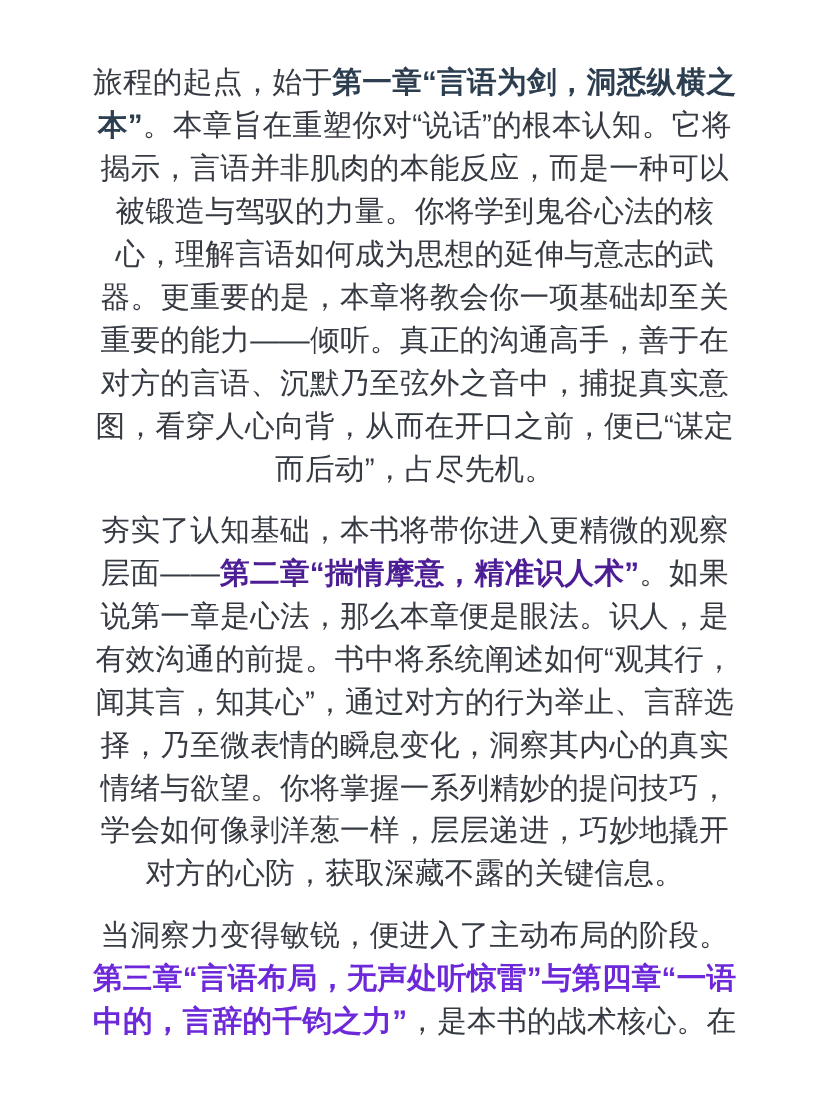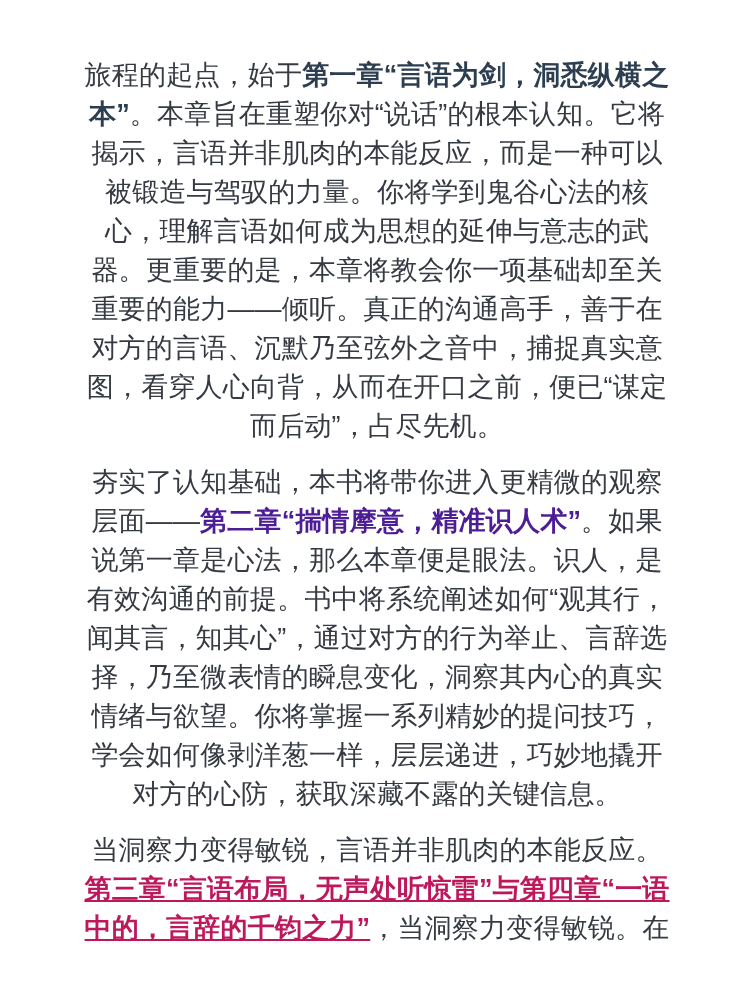--- a/index.html
+++ b/index.html
@@ -33,14 +33,14 @@
   .para .seg-bold {
     font-weight: 700;
   }
 </style>
 </head>
 <body style="background: rgb(255, 255, 255);">
 
 <main class="doc">
     <p class="para" style="color: rgb(54, 58, 66);"><span class="seg-regular">旅程的起点，始于</span><strong class="seg-bold" style="color: rgb(44, 62, 80);">第一章“言语为剑，洞悉纵横之本”</strong><span class="seg-regular">。本章旨在重塑你对“说话”的根本认知。它将揭示，言语并非肌肉的本能反应，而是一种可以被锻造与驾驭的力量。你将学到鬼谷心法的核心，理解言语如何成为思想的延伸与意志的武器。更重要的是，本章将教会你一项基础却至关重要的能力——倾听。真正的沟通高手，善于在对方的言语、沉默乃至弦外之音中，捕捉真实意图，看穿人心向背，从而在开口之前，便已“谋定而后动”，占尽先机。</span></p>
     <p class="para" style="color: rgb(54, 58, 66);"><span class="seg-regular">夯实了认知基础，本书将带你进入更精微的观察层面——</span><strong class="seg-bold" style="color: #4c1d95;">第二章“揣情摩意，精准识人术”</strong><span class="seg-regular">。如果说第一章是心法，那么本章便是眼法。识人，是有效沟通的前提。书中将系统阐述如何“观其行，闻其言，知其心”，通过对方的行为举止、言辞选择，乃至微表情的瞬息变化，洞察其内心的真实情绪与欲望。你将掌握一系列精妙的提问技巧，学会如何像剥洋葱一样，层层递进，巧妙地撬开对方的心防，获取深藏不露的关键信息。</span></p>
-    <p class="para" style="color: rgb(54, 58, 66);"><span class="seg-regular">当洞察力变得敏锐，言语并非肌肉的本能反应。</span><strong class="seg-bold" style="color: #be185d; text-decoration: underline;">第三章“言语布局，无声处听惊雷”与第四章“一语中的，言辞的千钧之力”</strong><span class="seg-regular">，当洞察力变得敏锐。在</span></p>
+    <p class="para" style="color: rgb(54, 58, 66);"><span class="seg-regular">当洞察力变得敏锐，便进入了主动布局的阶段。</span><strong class="seg-bold" style="color: #6d28d9;">第三章“言语布局，无声处听惊雷”与第四章“一语中的，言辞的千钧之力”</strong><span class="seg-regular">，是本书的战术核心。在</span></p>
   </main>
 
 </body></html>

